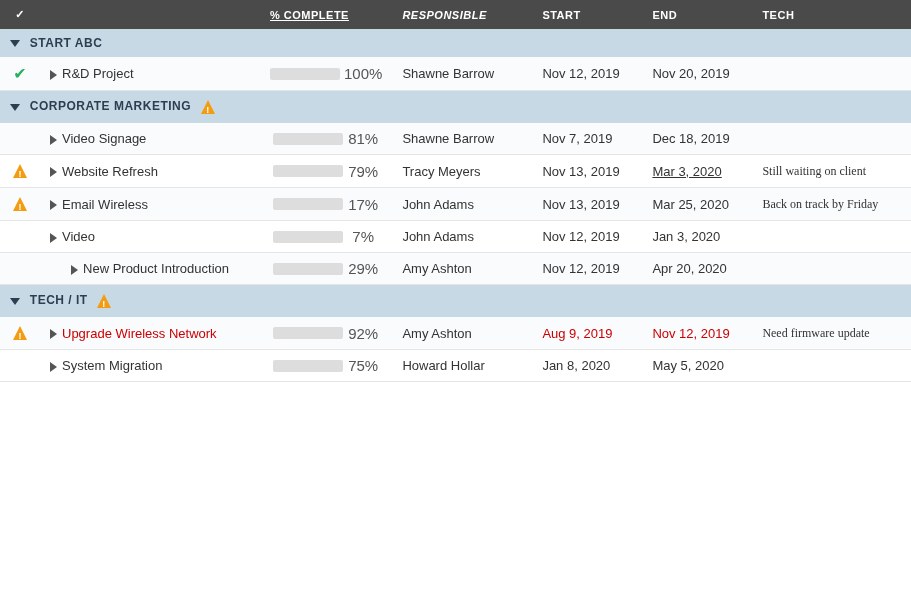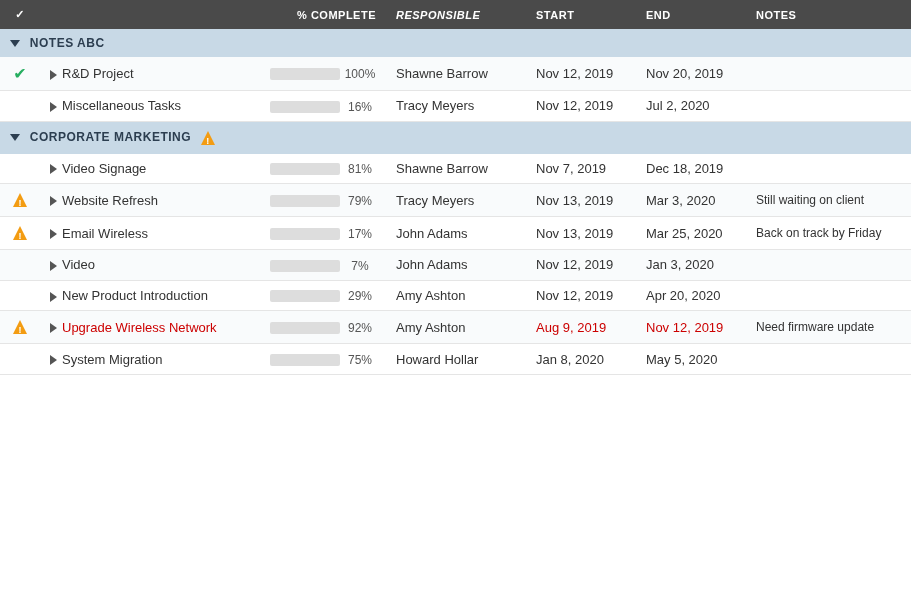--- a/index.html
+++ b/index.html
@@ -71,21 +71,21 @@
       margin-right: 4px;
     }
     .progress-bar-fill {
       height: 100%;
       border-radius: 2px;
     }
 
     .pct-label {
       display: inline-block;
       vertical-align: middle;
-      font-size: 12px;
+      font-size: 15px;
       color: #555;
       min-width: 32px;
     }
 
     .check-green {
       color: #27ae60;
       font-size: 16px;
     }
     .warn-triangle {
       display: inline-flex;
@@ -117,83 +117,66 @@
       border-left: 5px solid transparent;
       border-right: 5px solid transparent;
       border-top: 7px solid #2c3e50;
       margin-right: 6px;
       vertical-align: middle;
     }
 
     .notes-col {
       font-size: 12px;
       color: #555;
+      font-family: Liberation Serif, serif;
     }
     .task-link {
       color: #cc0000;
       text-decoration: none;
     }
   </style>
 </head>
 <body>
 
 <table>
   <thead>
     <tr>
   <th class="check-col" style="width:40px; text-align:center;">✓</th>
   <th style="width:220px;"></th>
-  <th style="width:120px; text-align:right;">% COMPLETE</th>
+  <th style="width:120px; text-align:left;text-decoration:underline;">% COMPLETE</th>
   <th style="width:140px;font-style:italic;">RESPONSIBLE</th>
   <th style="width:110px;">START</th>
   <th style="width:110px;">END</th>
-  <th>NOTES</th>
+  <th>TECH</th>
 </tr>
   </thead>
   <tbody id="table-body">
       <tr class="group-row">
     <td colspan="7">
       <span class="group-arrow-down"></span>
-      <span>NOTES ABC</span>
+      <span>START ABC</span>
       
     </td>
   </tr>
       <tr class="data-row">
       <td class="check-col" style="width:40px; text-align:center;">
         <span class="check-green">✔</span>
         
       </td>
       <td class="task-name" style="width:220px;">
         <span class="arrow-right"></span><span>R&amp;D Project</span>
       </td>
       <td style="white-space:nowrap; text-align:center; width:120px;">
         <span class="progress-bar-container">
     <span class="progress-bar-fill" style="width:100%;background:#27ae60;"></span>
   </span><span class="pct-label">100%</span>
       </td>
       <td style="width:140px;">Shawne Barrow</td>
       <td class="start-col" style="width:110px; ">Nov 12, 2019</td>
       <td class="end-col" style="width:110px;margin-top:43px; ">Nov 20, 2019</td>
-      <td class="notes-col"></td>
-    </tr>
-      <tr class="data-row">
-      <td class="check-col" style="width:40px; text-align:center;">
-        
-        
-      </td>
-      <td class="task-name" style="width:220px;">
-        <span class="arrow-right"></span><span>Miscellaneous Tasks</span>
-      </td>
-      <td style="white-space:nowrap; text-align:center; width:120px;">
-        <span class="progress-bar-container">
-    <span class="progress-bar-fill" style="width:16%;background:#2980b9;"></span>
-  </span><span class="pct-label">16%</span>
-      </td>
-      <td style="width:140px;">Tracy Meyers</td>
-      <td class="start-col" style="width:110px; ">Nov 12, 2019</td>
-      <td class="end-col" style="width:110px; ">Jul 2, 2020</td>
       <td class="notes-col"></td>
     </tr>
       <tr class="group-row">
     <td colspan="7">
       <span class="group-arrow-down"></span>
       <span>CORPORATE MARKETING</span>
       &nbsp;<span class="warn-triangle">
     <svg viewBox="0 0 16 16" xmlns="http://www.w3.org/2000/svg">
       <polygon points="8,1 15,15 1,15" fill="#f39c12"></polygon>
       <text x="8" y="13.5" text-anchor="middle" font-size="9" font-weight="bold" fill="#fff">!</text>
@@ -232,21 +215,21 @@
       <td class="task-name" style="width:220px;">
         <span class="arrow-right"></span><span>Website Refresh</span>
       </td>
       <td style="white-space:nowrap; text-align:center; width:120px;">
         <span class="progress-bar-container">
     <span class="progress-bar-fill" style="width:79%;background:#e67e22;"></span>
   </span><span class="pct-label">79%</span>
       </td>
       <td style="width:140px;">Tracy Meyers</td>
       <td class="start-col" style="width:110px; ">Nov 13, 2019</td>
-      <td class="end-col" style="width:110px; ">Mar 3, 2020</td>
+      <td class="end-col" style="width:110px;text-decoration:underline; ">Mar 3, 2020</td>
       <td class="notes-col">Still waiting on client</td>
     </tr>
       <tr class="data-row">
       <td class="check-col" style="width:40px; text-align:center;">
         
         <span class="warn-triangle">
     <svg viewBox="0 0 16 16" xmlns="http://www.w3.org/2000/svg">
       <polygon points="8,1 15,15 1,15" fill="#f39c12"></polygon>
       <text x="8" y="13.5" text-anchor="middle" font-size="9" font-weight="bold" fill="#fff">!</text>
     </svg>
@@ -281,33 +264,45 @@
       <td style="width:140px;">John Adams</td>
       <td class="start-col" style="width:110px; ">Nov 12, 2019</td>
       <td class="end-col" style="width:110px; ">Jan 3, 2020</td>
       <td class="notes-col"></td>
     </tr>
       <tr class="data-row">
       <td class="check-col" style="width:40px; text-align:center;">
         
         
       </td>
-      <td class="task-name" style="width:220px;">
+      <td class="task-name" style="width:220px;text-align:center;">
         <span class="arrow-right"></span><span>New Product Introduction</span>
       </td>
       <td style="white-space:nowrap; text-align:center; width:120px;">
         <span class="progress-bar-container">
     <span class="progress-bar-fill" style="width:29%;background:#2980b9;"></span>
   </span><span class="pct-label">29%</span>
       </td>
       <td style="width:140px;">Amy Ashton</td>
       <td class="start-col" style="width:110px; ">Nov 12, 2019</td>
       <td class="end-col" style="width:110px; ">Apr 20, 2020</td>
       <td class="notes-col"></td>
     </tr>
+      <tr class="group-row">
+    <td colspan="7">
+      <span class="group-arrow-down"></span>
+      <span>TECH / IT</span>
+      &nbsp;<span class="warn-triangle">
+    <svg viewBox="0 0 16 16" xmlns="http://www.w3.org/2000/svg">
+      <polygon points="8,1 15,15 1,15" fill="#f39c12"></polygon>
+      <text x="8" y="13.5" text-anchor="middle" font-size="9" font-weight="bold" fill="#fff">!</text>
+    </svg>
+  </span>
+    </td>
+  </tr>
       <tr class="data-row overdue">
       <td class="check-col" style="width:40px; text-align:center;">
         
         <span class="warn-triangle">
     <svg viewBox="0 0 16 16" xmlns="http://www.w3.org/2000/svg">
       <polygon points="8,1 15,15 1,15" fill="#f39c12"></polygon>
       <text x="8" y="13.5" text-anchor="middle" font-size="9" font-weight="bold" fill="#fff">!</text>
     </svg>
   </span>
       </td>

